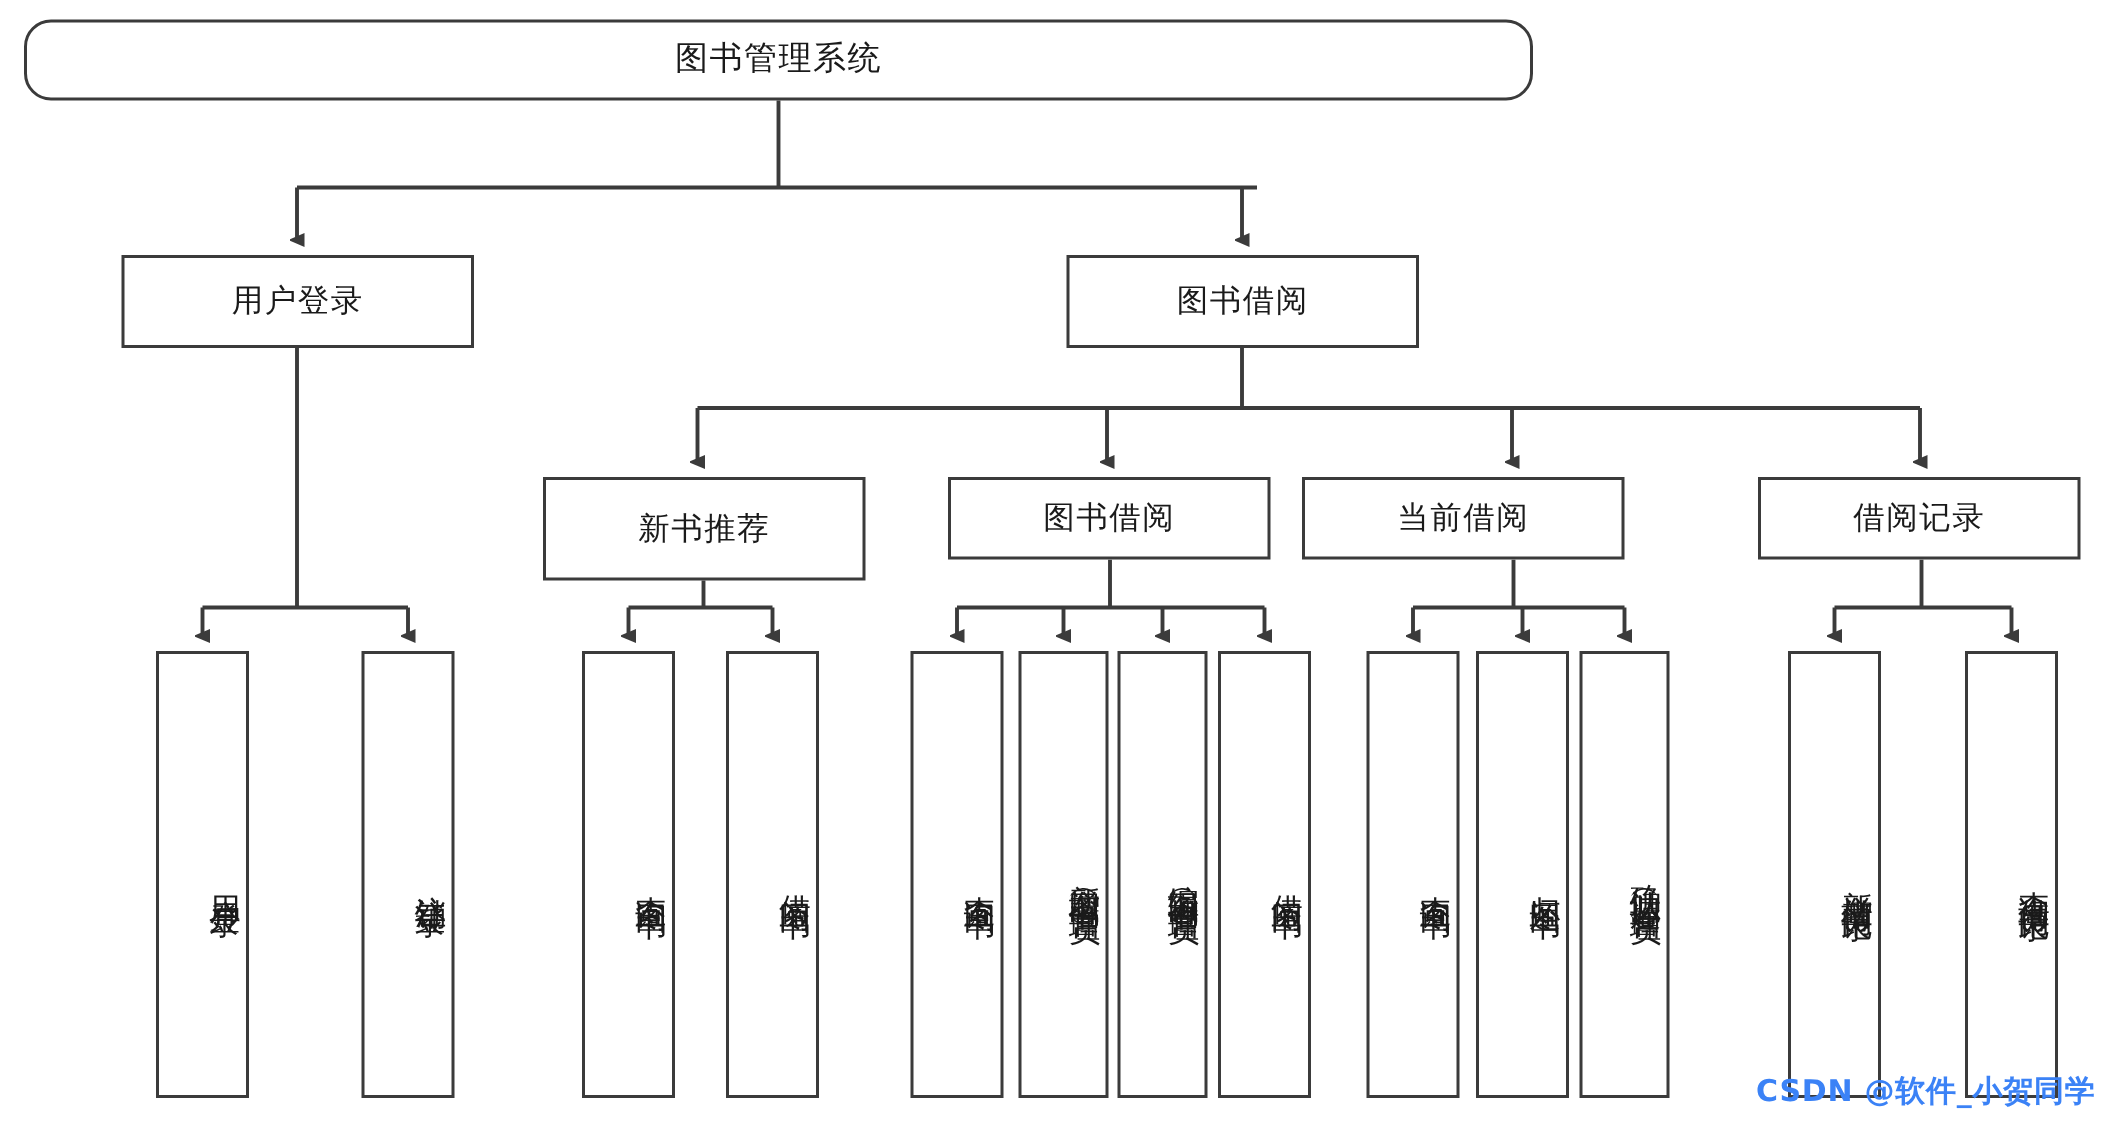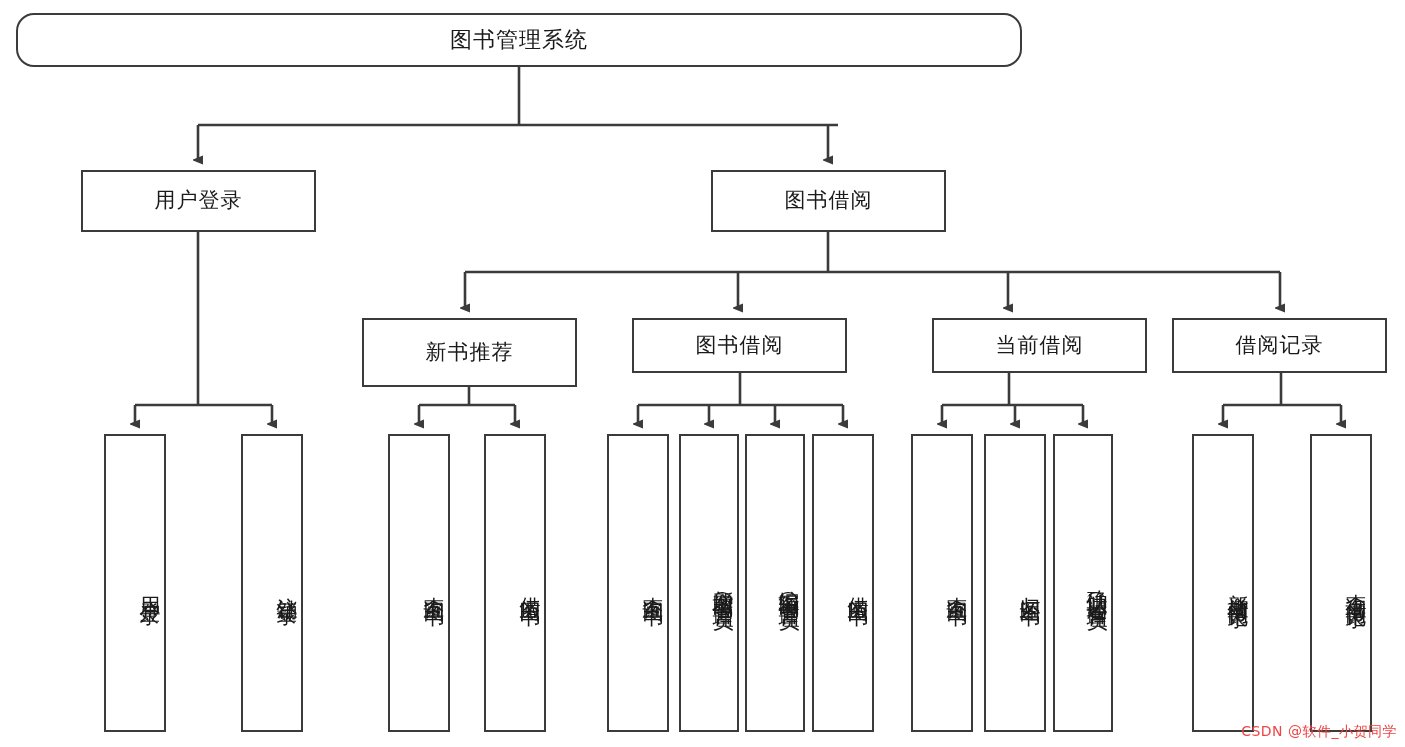--- a/index.html
+++ b/index.html
@@ -55,24 +55,25 @@
     left: 0;
     top: 0;
     width: 1405px;
     height: 747px;
     pointer-events: none;
   }
   .watermark {
     position: absolute;
     right: 8px;
     bottom: 6px;
-    font-size: 14px;
-    color: #ef4444;
+    font-size: 20px;
+    color: #3b82f6;
     letter-spacing: 0.5px;
     white-space: nowrap;
+    font-weight: bold;
   }
 </style>
 </head>
 <body>
 
 <div id="canvas">
 
   <svg class="edges" viewBox="0 0 1405 747" xmlns="http://www.w3.org/2000/svg">
     <defs>
       <marker id="arrow" markerWidth="10" markerHeight="10" refX="4.6" refY="5" orient="auto" markerUnits="userSpaceOnUse">
@@ -133,21 +134,21 @@
   <div class="node horiz" style="left:711px; top:170px; width:235px; height:62px;">
     <span>图书借阅</span>
   </div>
 
   <div class="node horiz" style="left:362px; top:318px; width:215px; height:69px;">
     <span>新书推荐</span>
   </div>
   <div class="node horiz" style="left:632px; top:318px; width:215px; height:55px;">
     <span>图书借阅</span>
   </div>
-  <div class="node horiz" style="left:932px; top:318px; width:215px; height:55px;">
+  <div class="node horiz" style="left:868px; top:318px; width:215px; height:55px;">
     <span>当前借阅</span>
   </div>
   <div class="node horiz" style="left:1172px; top:318px; width:215px; height:55px;">
     <span>借阅记录</span>
   </div>
 
   <div class="node vert" style="left:104px; top:434px; width:62px; height:298px;">
     <span class="vlabel">用户登录</span>
   </div>
   <div class="node vert" style="left:241px; top:434px; width:62px; height:298px;">

